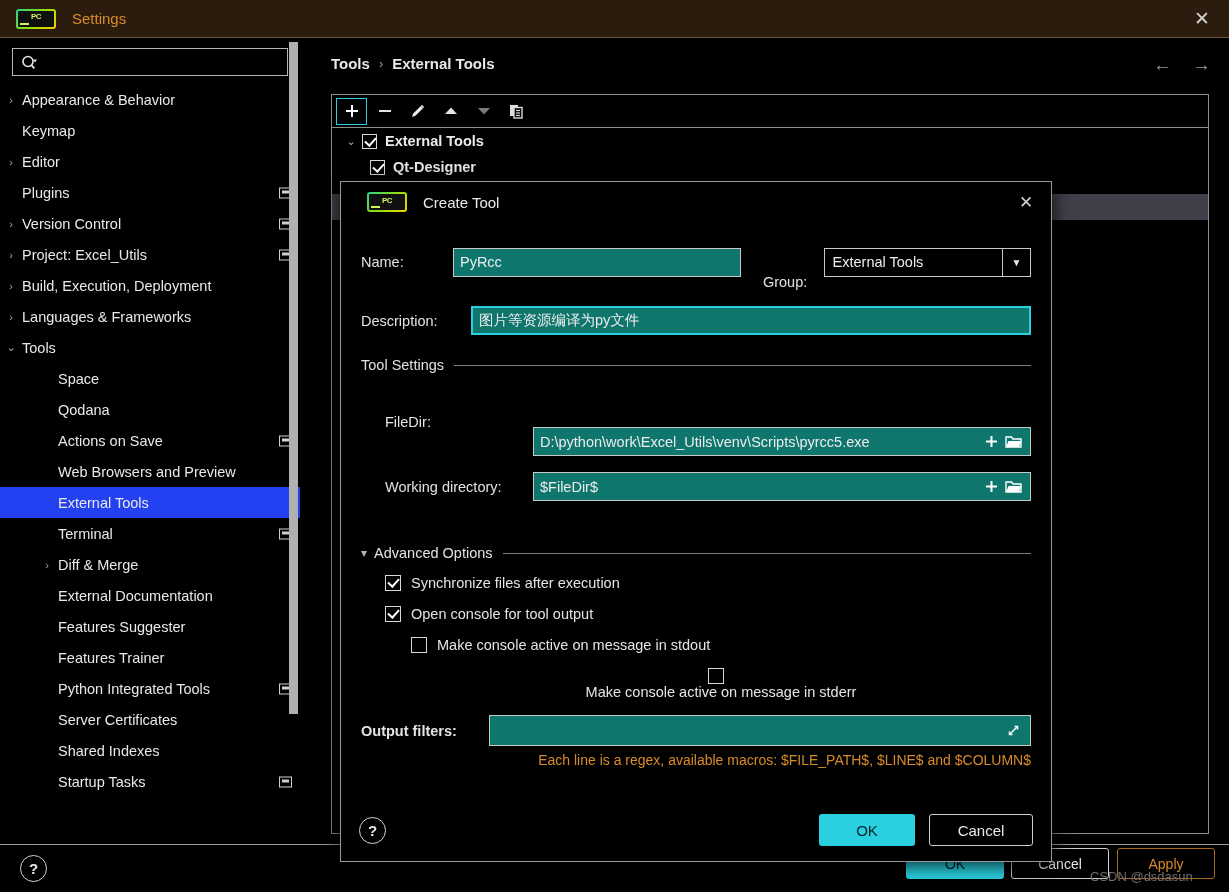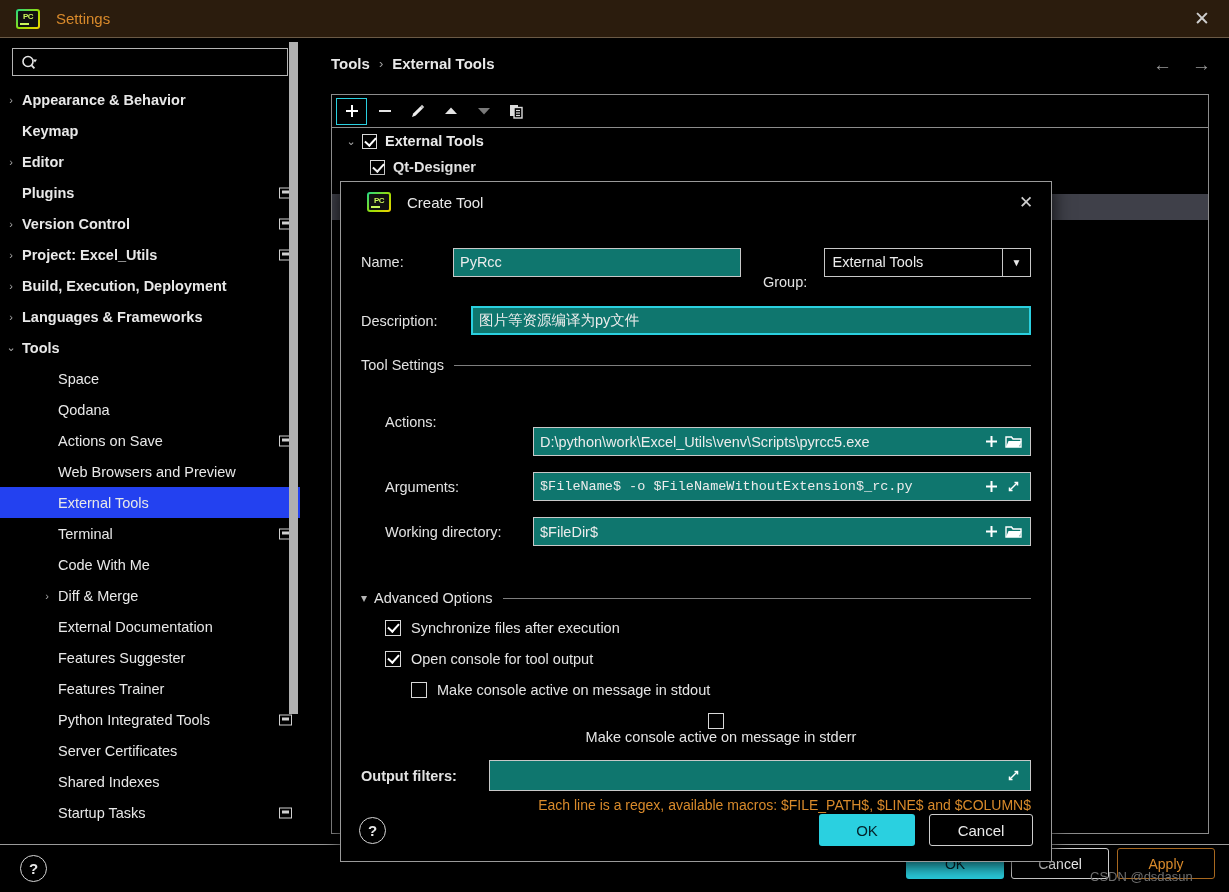--- a/index.html
+++ b/index.html
@@ -11,21 +11,21 @@
   }
   #app { position: relative; width: 1229px; height: 892px; background: #000; }
 
   
   .titlebar {
     position: absolute; left: 0; top: 0; width: 1229px; height: 38px;
     background: #2b1c0d; border-bottom: 1px solid #6b5a46;
     display: flex; align-items: center;
   }
   .pc-icon {
-    width: 24px; height: 20px; margin-left: 16px; border-radius: 3px;
+    width: 40px; height: 20px; margin-left: 16px; border-radius: 3px;
     background: linear-gradient(135deg, #21d789 0%, #9cdd05 55%, #f6d200 100%);
     position: relative; display: flex; align-items: center; justify-content: center;
   }
   .pc-icon .inner {
     position: absolute; inset: 2px; background: #101010; border-radius: 1px;
   }
   .pc-icon .pc-txt {
     position: relative; color: #c9f55a; font-size: 8px; font-weight: bold;
     line-height: 1; letter-spacing: -.5px; margin-bottom: 3px;
   }
@@ -61,21 +61,21 @@
   .tree-row {
     height: 31px; display: flex; align-items: center; position: relative;
     cursor: pointer; padding-right: 26px;
   }
   .tree-row.selected { background: #2341f0; }
   .twisty {
     width: 22px; text-align: center; color: #a9a9a9; font-size: 11px; flex: 0 0 22px;
   }
   .twisty.none { visibility: hidden; }
   .tree-label { font-size: 14.5px; color: #e8e8e8; white-space: nowrap; }
-  .tree-row.l0 .tree-label { font-weight: bold; }
+  .tree-row.l0 .tree-label { font-weight: normal; }
   .tree-row.l1 .twisty { margin-left: 22px; }
   .tree-row.l1 { padding-left: 14px; }
   .mini-sq {
     position: absolute; right: 8px; top: 50%; transform: translateY(-50%);
     width: 13px; height: 11px; border: 1.6px solid #cfcfcf;
   }
   .mini-sq::after {
     content: ""; position: absolute; left: 2px; top: 2.5px;
     width: 7px; height: 3px; background: #cfcfcf;
   }
@@ -325,24 +325,20 @@
         <div class="tree-row l1 selected">
           <span class="twisty none"></span>
           <span class="tree-label">External Tools</span>
         </div>
         <div class="tree-row l1">
           <span class="twisty none"></span>
           <span class="tree-label">Terminal</span>
           <span class="mini-sq"></span>
         </div>
         <div class="tree-row l1">
-          <span class="twisty none"></span>
-          <span class="tree-label">Code With Me</span>
-        </div>
-        <div class="tree-row l1">
           <span class="twisty">›</span>
           <span class="tree-label">Diff &amp; Merge</span>
         </div>
         <div class="tree-row l1">
           <span class="twisty none"></span>
           <span class="tree-label">External Documentation</span>
         </div>
         <div class="tree-row l1">
           <span class="twisty none"></span>
           <span class="tree-label">Features Suggester</span>
@@ -477,57 +473,38 @@
           <input id="f-desc" value="图片等资源编译为py文件" style="">
         </div>
       </div>
 
       <div class="group-head" style="margin-top:22px;">
         <span class="gh-text">Tool Settings</span>
         <span class="gh-line"></span>
       </div>
 
       <div class="row" style="padding-left:24px;">
-        <div class="lbl" style="width:148px;">Actions:</div>
+        <div class="lbl" style="width:148px;">FileDir:</div>
         <div class="field" style="flex:1;margin-top:40px;">
           <input id="f-prog" value="D:\python\work\Excel_Utils\venv\Scripts\pyrcc5.exe" style="">
           <span class="fi-btn">
             <svg width="15" height="15" viewBox="0 0 15 15">
               <line x1="7.5" y1="2" x2="7.5" y2="13" stroke="#fff" stroke-width="2"></line>
               <line x1="2" y1="7.5" x2="13" y2="7.5" stroke="#fff" stroke-width="2"></line>
             </svg>
           </span>
           <span class="fi-btn">
             <svg width="17" height="15" viewBox="0 0 17 15">
               <path d="M1 3 H6.5 L8 5 H16 V13 H1 Z" fill="none" stroke="#fff" stroke-width="1.4"></path>
               <path d="M1 13 L3.5 7 H16.5 L14 13 Z" fill="#fff"></path>
             </svg>
           </span>
         </div>
       </div>
 
-      <div class="row" style="padding-left:24px;">
-        <div class="lbl" style="width:148px;">Arguments:</div>
-        <div class="field" style="flex:1;">
-          <input class="mono" id="f-args" value="$FileName$ -o $FileNameWithoutExtension$_rc.py" style="">
-          <span class="fi-btn">
-            <svg width="15" height="15" viewBox="0 0 15 15">
-              <line x1="7.5" y1="2" x2="7.5" y2="13" stroke="#fff" stroke-width="2"></line>
-              <line x1="2" y1="7.5" x2="13" y2="7.5" stroke="#fff" stroke-width="2"></line>
-            </svg>
-          </span>
-          <span class="fi-btn">
-            <svg width="15" height="15" viewBox="0 0 15 15">
-              <line x1="3.5" y1="11.5" x2="11.5" y2="3.5" stroke="#fff" stroke-width="1.5"></line>
-              <polyline points="8.5,3.5 11.5,3.5 11.5,6.5" fill="none" stroke="#fff" stroke-width="1.5"></polyline>
-              <polyline points="6.5,11.5 3.5,11.5 3.5,8.5" fill="none" stroke="#fff" stroke-width="1.5"></polyline>
-            </svg>
-          </span>
-        </div>
-      </div>
 
       <div class="row" style="padding-left:24px;">
         <div class="lbl" style="width:148px;">Working directory:</div>
         <div class="field" style="flex:1;">
           <input id="f-wdir" value="$FileDir$" style="">
           <span class="fi-btn">
             <svg width="15" height="15" viewBox="0 0 15 15">
               <line x1="7.5" y1="2" x2="7.5" y2="13" stroke="#fff" stroke-width="2"></line>
               <line x1="2" y1="7.5" x2="13" y2="7.5" stroke="#fff" stroke-width="2"></line>
             </svg>

